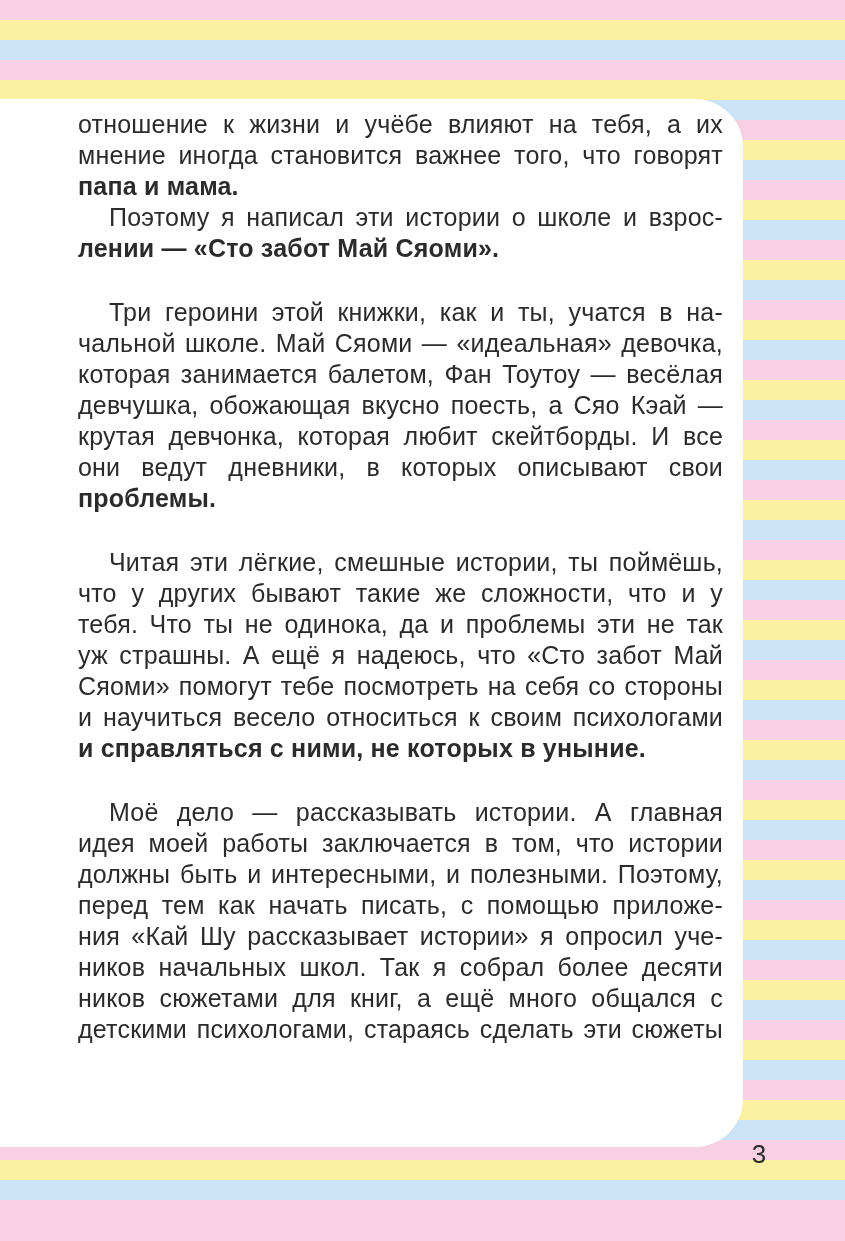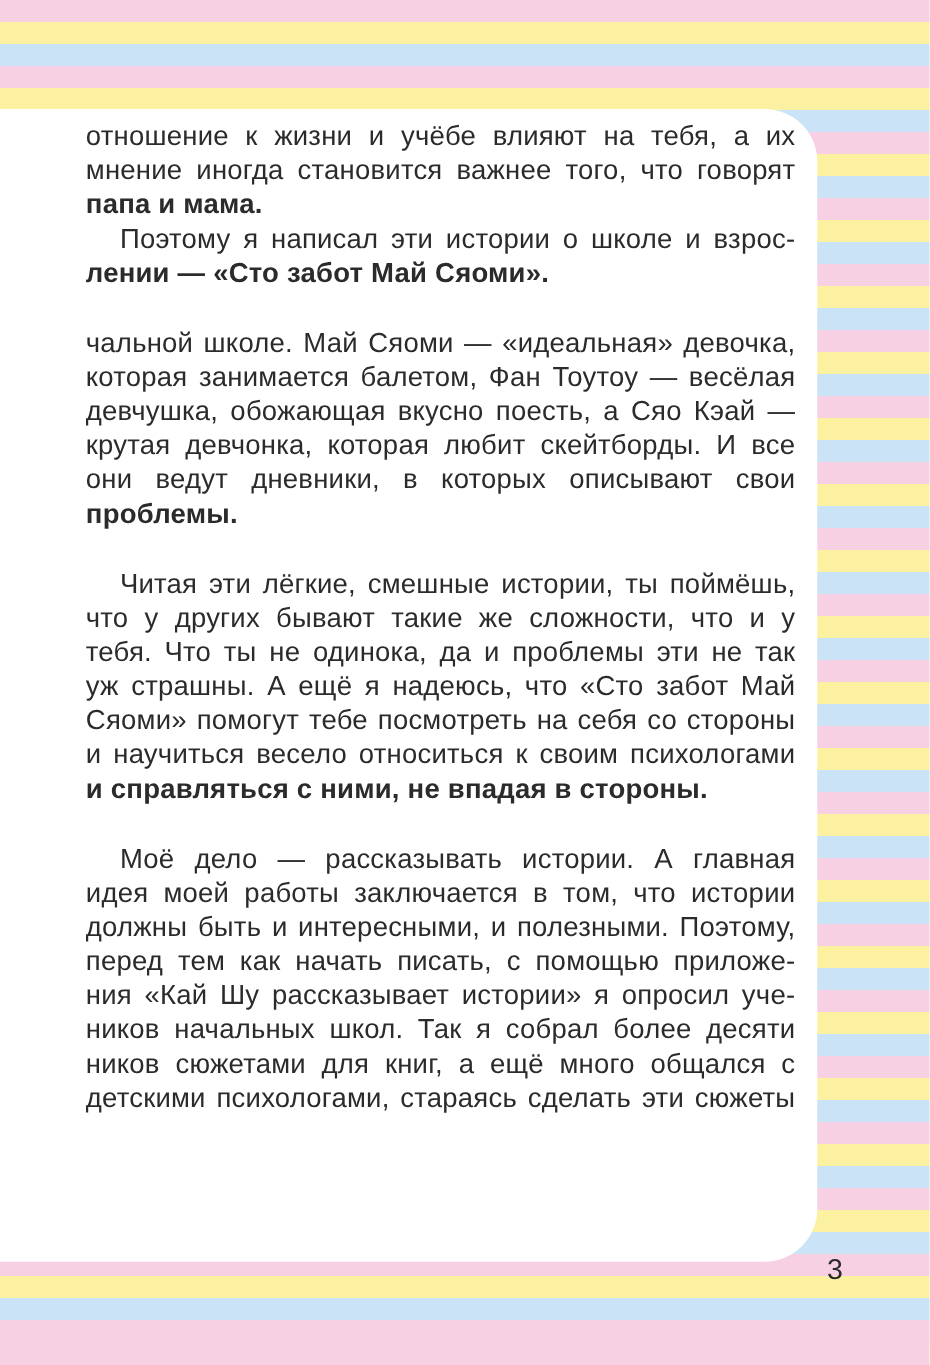--- a/index.html
+++ b/index.html
@@ -89,35 +89,36 @@
         <div class="paragraph">
           <div class="line">отношение к жизни и учёбе влияют на тебя, а их</div>
           <div class="line">мнение иногда становится важнее того, что говорят</div>
           <div class="line last">папа и мама.</div>
         </div>
         <div class="paragraph">
           <div class="line indent">Поэтому я написал эти истории о школе и взрос-</div>
           <div class="line last">лении — «Сто забот Май Сяоми».</div>
         </div>
         <div class="paragraph gap">
+          <div class="line indent">Три героини этой книжки, как и ты, учатся в на-</div>
           <div class="line">чальной школе. Май Сяоми — «идеальная» девочка,</div>
           <div class="line">которая занимается балетом, Фан Тоутоу — весёлая</div>
           <div class="line">девчушка, обожающая вкусно поесть, а Сяо Кэай —</div>
           <div class="line">крутая девчонка, которая любит скейтборды. И все</div>
           <div class="line">они ведут дневники, в которых описывают свои</div>
           <div class="line last">проблемы.</div>
         </div>
         <div class="paragraph gap">
           <div class="line indent">Читая эти лёгкие, смешные истории, ты поймёшь,</div>
           <div class="line">что у других бывают такие же сложности, что и у</div>
           <div class="line">тебя. Что ты не одинока, да и проблемы эти не так</div>
           <div class="line">уж страшны. А ещё я надеюсь, что «Сто забот Май</div>
           <div class="line">Сяоми» помогут тебе посмотреть на себя со стороны</div>
           <div class="line">и научиться весело относиться к своим психологами</div>
-          <div class="line last">и справляться с ними, не впадая в стороны.</div>
+          <div class="line last">и справляться с ними, не которых в уныние.</div>
         </div>
         <div class="paragraph gap">
           <div class="line indent">Моё дело — рассказывать истории. А главная</div>
           <div class="line">идея моей работы заключается в том, что истории</div>
           <div class="line">должны быть и интересными, и полезными. Поэтому,</div>
           <div class="line">перед тем как начать писать, с помощью приложе-</div>
           <div class="line">ния «Кай Шу рассказывает истории» я опросил уче-</div>
           <div class="line">ников начальных школ. Так я собрал более десяти</div>
           <div class="line">ников сюжетами для книг, а ещё много общался с</div>
           <div class="line">детскими психологами, стараясь сделать эти сюжеты</div>

